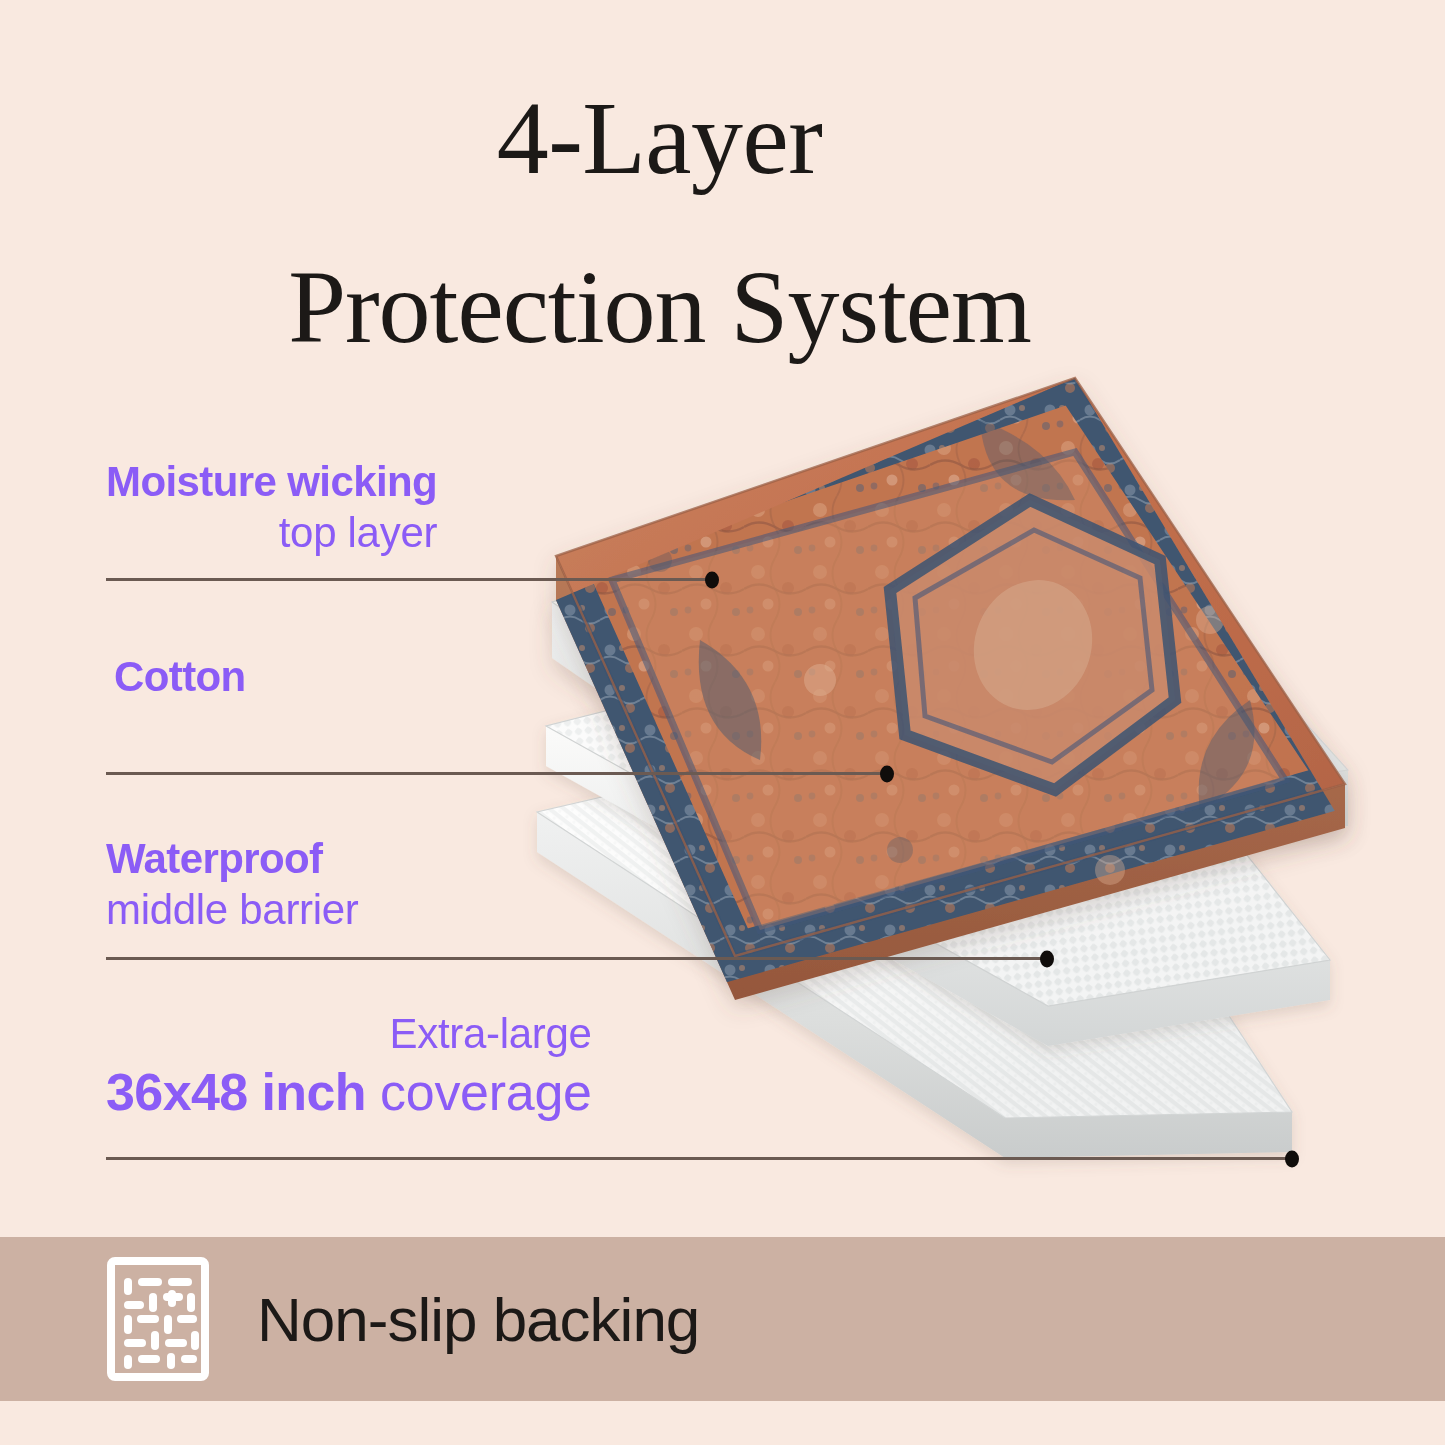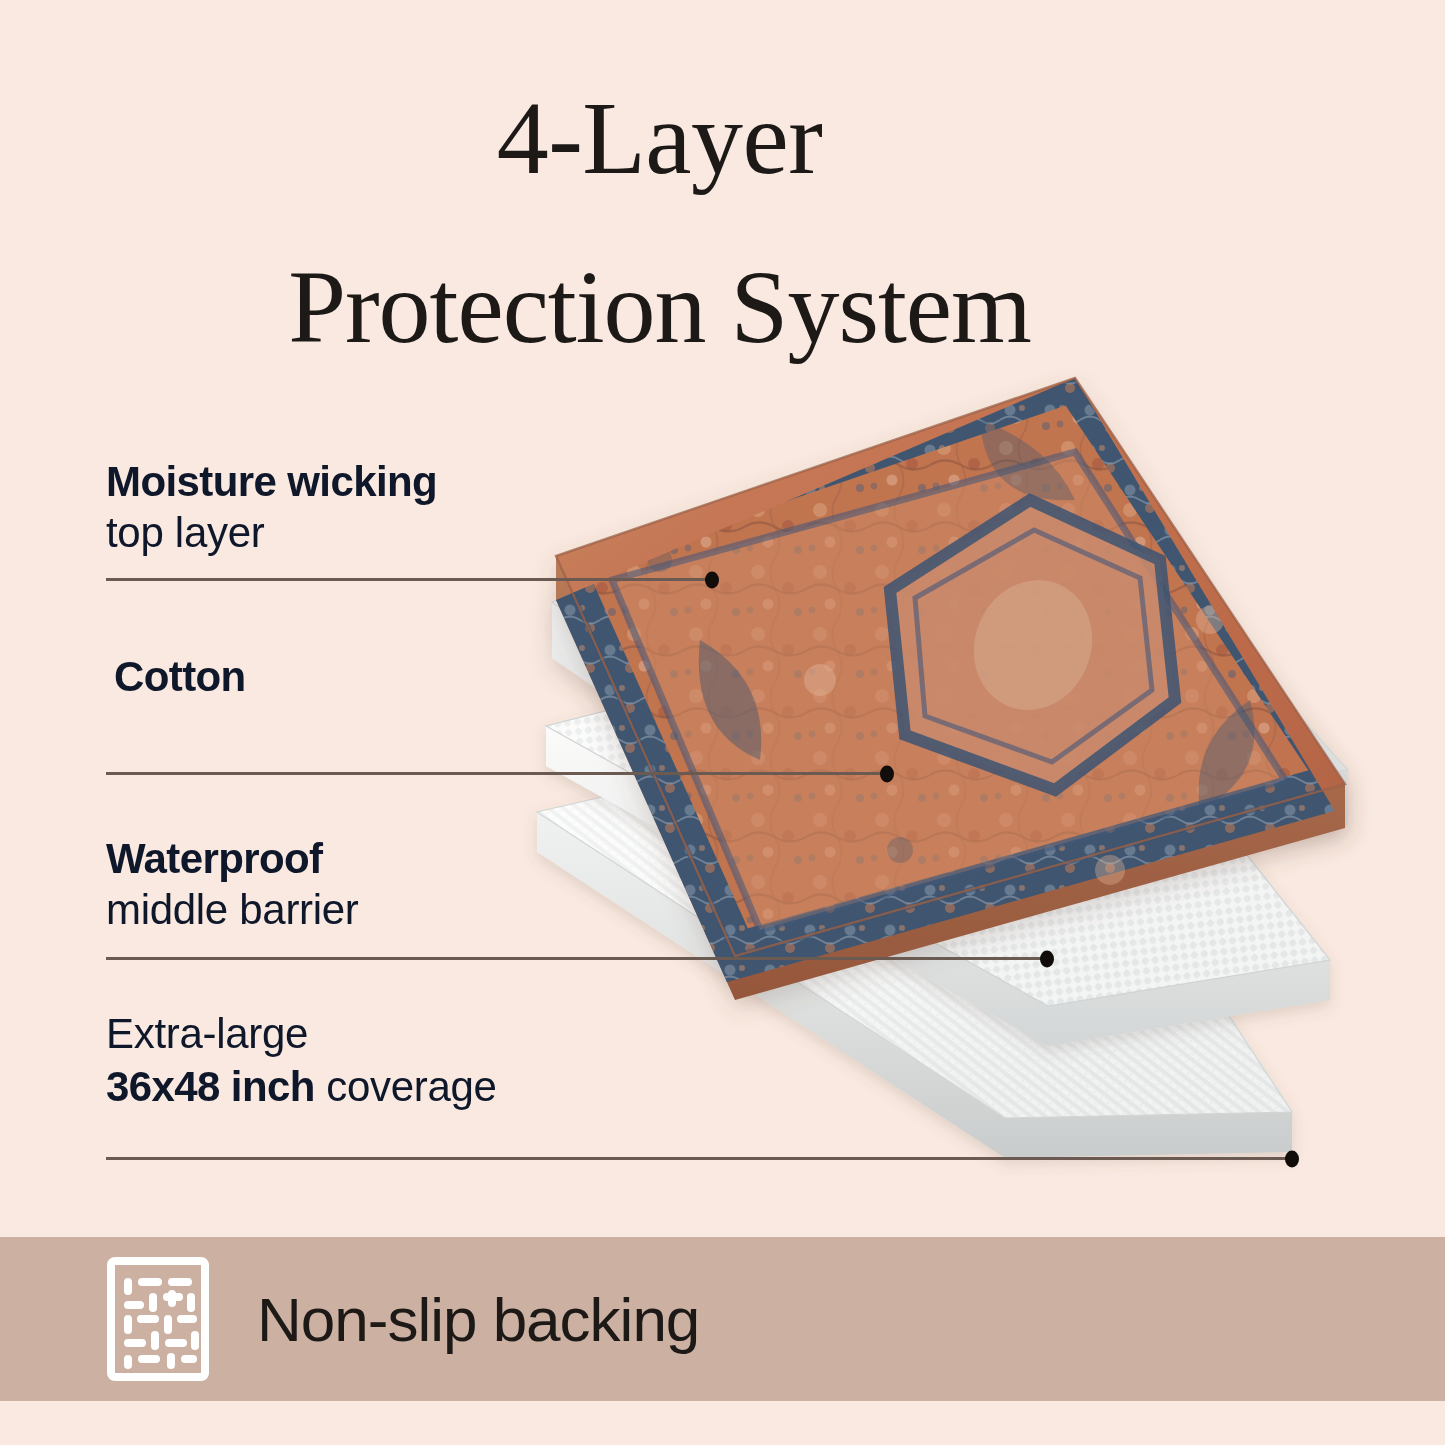--- a/index.html
+++ b/index.html
@@ -33,39 +33,40 @@
     font-weight: 400;
     letter-spacing: -0.5px;
   }
   .title-line { display: block; }
   .title-line.l2 { letter-spacing: -1px; margin-top: 48px; }
 
   
   .callout {
     position: absolute;
     left: 106px;
-    color: #0f172a;
+    color: #8b5cf6;
   }
   .callout .head {
     font-size: 42px;
     font-weight: 700;
     letter-spacing: -0.6px;
     line-height: 1.12;
     white-space: nowrap;
   }
   .callout .sub {
     font-size: 42px;
     font-weight: 300;
     letter-spacing: -0.3px;
     line-height: 1.22;
     white-space: nowrap;
     margin-top: 2px;
+    text-align: right;
   }
   .callout .mix {
-    font-size: 42px;
+    font-size: 52px;
     font-weight: 300;
     letter-spacing: -0.3px;
     line-height: 1.22;
     white-space: nowrap;
     margin-top: 2px;
   }
   .callout .mix b {
     font-weight: 700;
     letter-spacing: -0.6px;
   }

